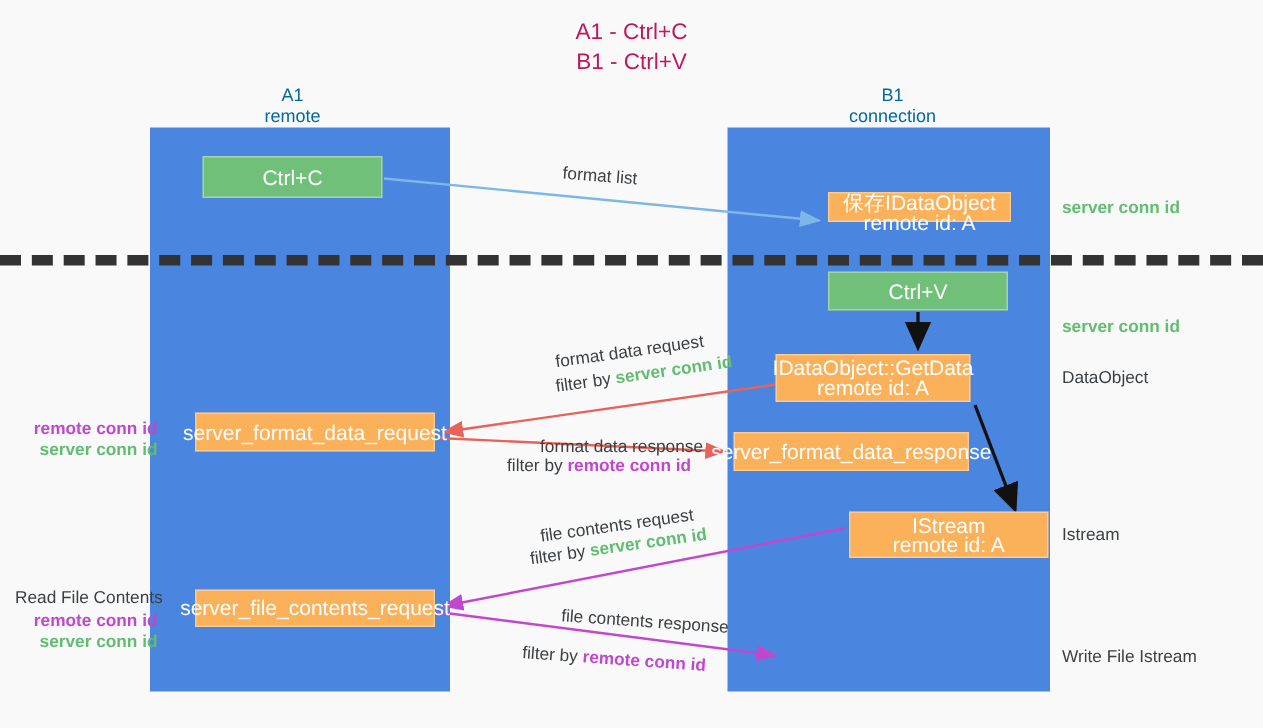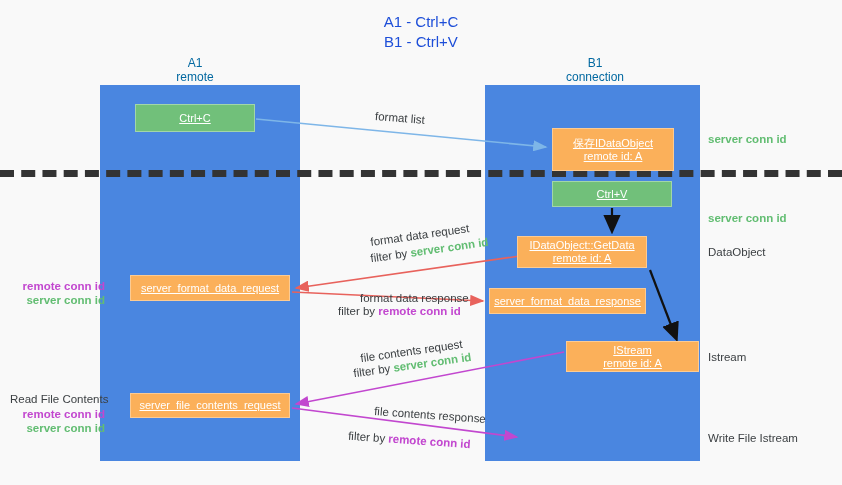--- a/index.html
+++ b/index.html
@@ -9,51 +9,50 @@
     font-family:"Liberation Sans","DejaVu Sans",sans-serif;
     overflow:hidden;
     position:relative;
   }
   .canvas{position:absolute;left:0;top:0;width:842px;height:485px;}
   .abs{position:absolute;}
 
   
   #title{
     left:0;top:12px;width:842px;text-align:center;
-    font-size:15px;color:#1d4ed8;line-height:20px;
+    font-size:15px;color:#be185d;line-height:20px;
     white-space:pre;
   }
 
   
   .col-head{
     text-align:center;font-size:12px;color:#0369a1;line-height:14px;
     white-space:pre;
   }
   #head-a1{left:120px;top:56px;width:150px;}
   #head-b1{left:520px;top:56px;width:150px;}
 
   
   .lane{background:#4a86e0;}
   #lane-a1{left:100px;top:85px;width:200px;height:376px;}
   #lane-b1{left:485px;top:85px;width:215px;height:376px;}
 
   
   .box{
     box-sizing:border-box;
     display:flex;flex-direction:column;align-items:center;justify-content:center;
-    color:#fff;font-size:11px;line-height:13px;text-align:center;
+    color:#fff;font-size:14px;line-height:13px;text-align:center;
     border:1px solid rgba(255,255,255,.35);
-    text-decoration:underline;
   }
   .green{background:#71c07a;}
   .orange{background:#fbb05a;}
   .box span{display:block;white-space:nowrap;}
 
   #box-ctrlc{left:135px;top:104px;width:120px;height:28px;}
-  #box-save-ido{left:552px;top:128px;width:122px;height:43px;}
+  #box-save-ido{left:552px;top:128px;width:122px;height:20px;justify-content:space-between;}
   #box-ctrlv{left:552px;top:181px;width:120px;height:26px;}
   #box-getdata{left:517px;top:236px;width:130px;height:32px;}
   #box-fmt-req{left:130px;top:275px;width:160px;height:26px;}
   #box-fmt-res{left:489px;top:288px;width:157px;height:26px;align-items:center;}
   #box-istream{left:566px;top:341px;width:133px;height:31px;}
   #box-file-req{left:130px;top:393px;width:160px;height:25px;}
   #box-file-res{left:523px;top:424px;width:162px;height:26px;}
 
   
   #dashed{

